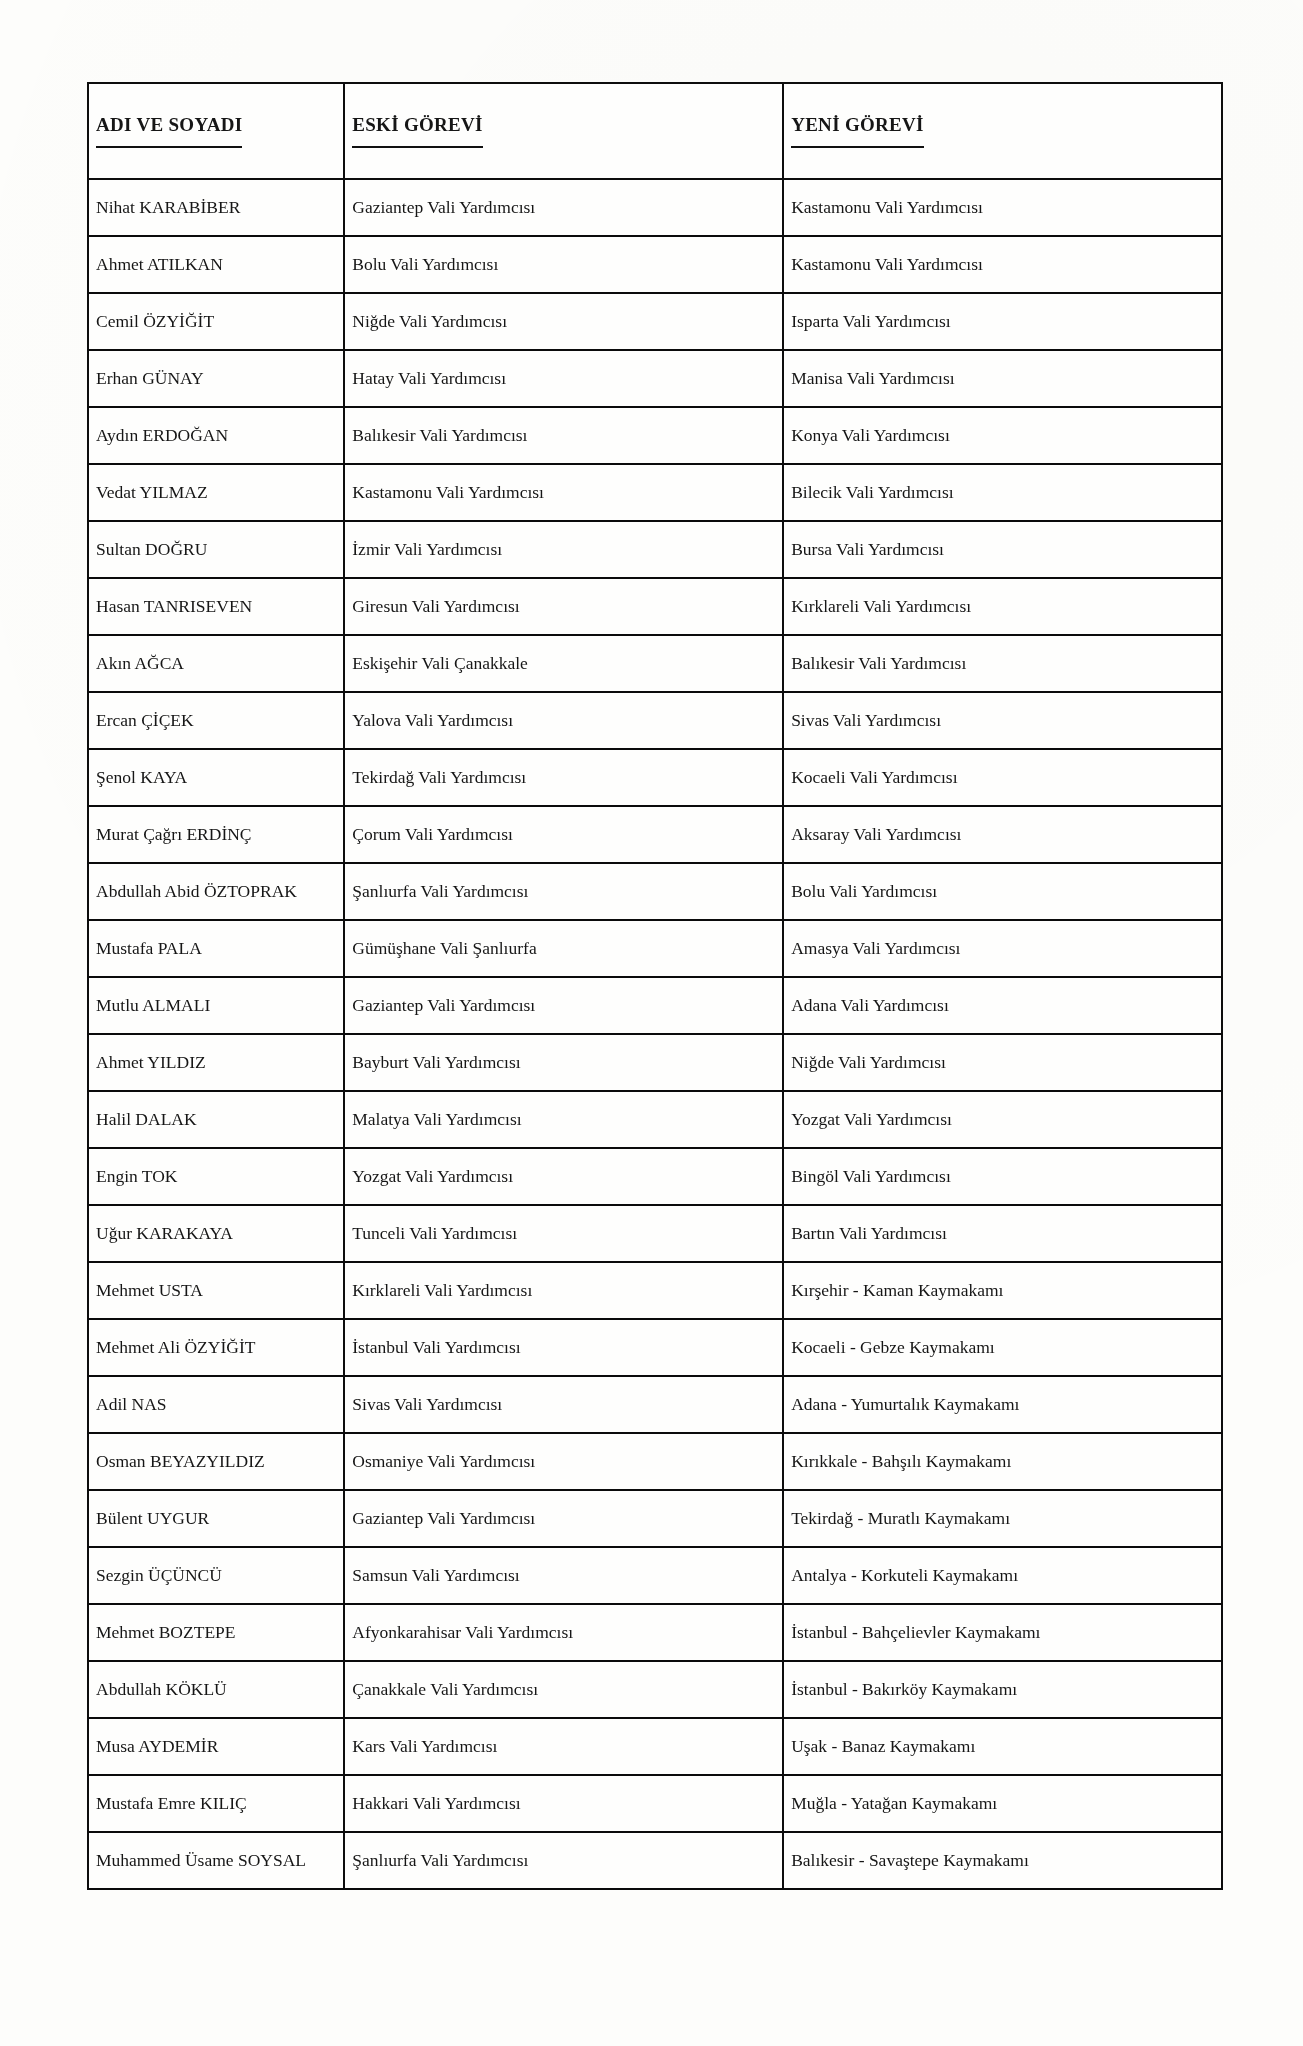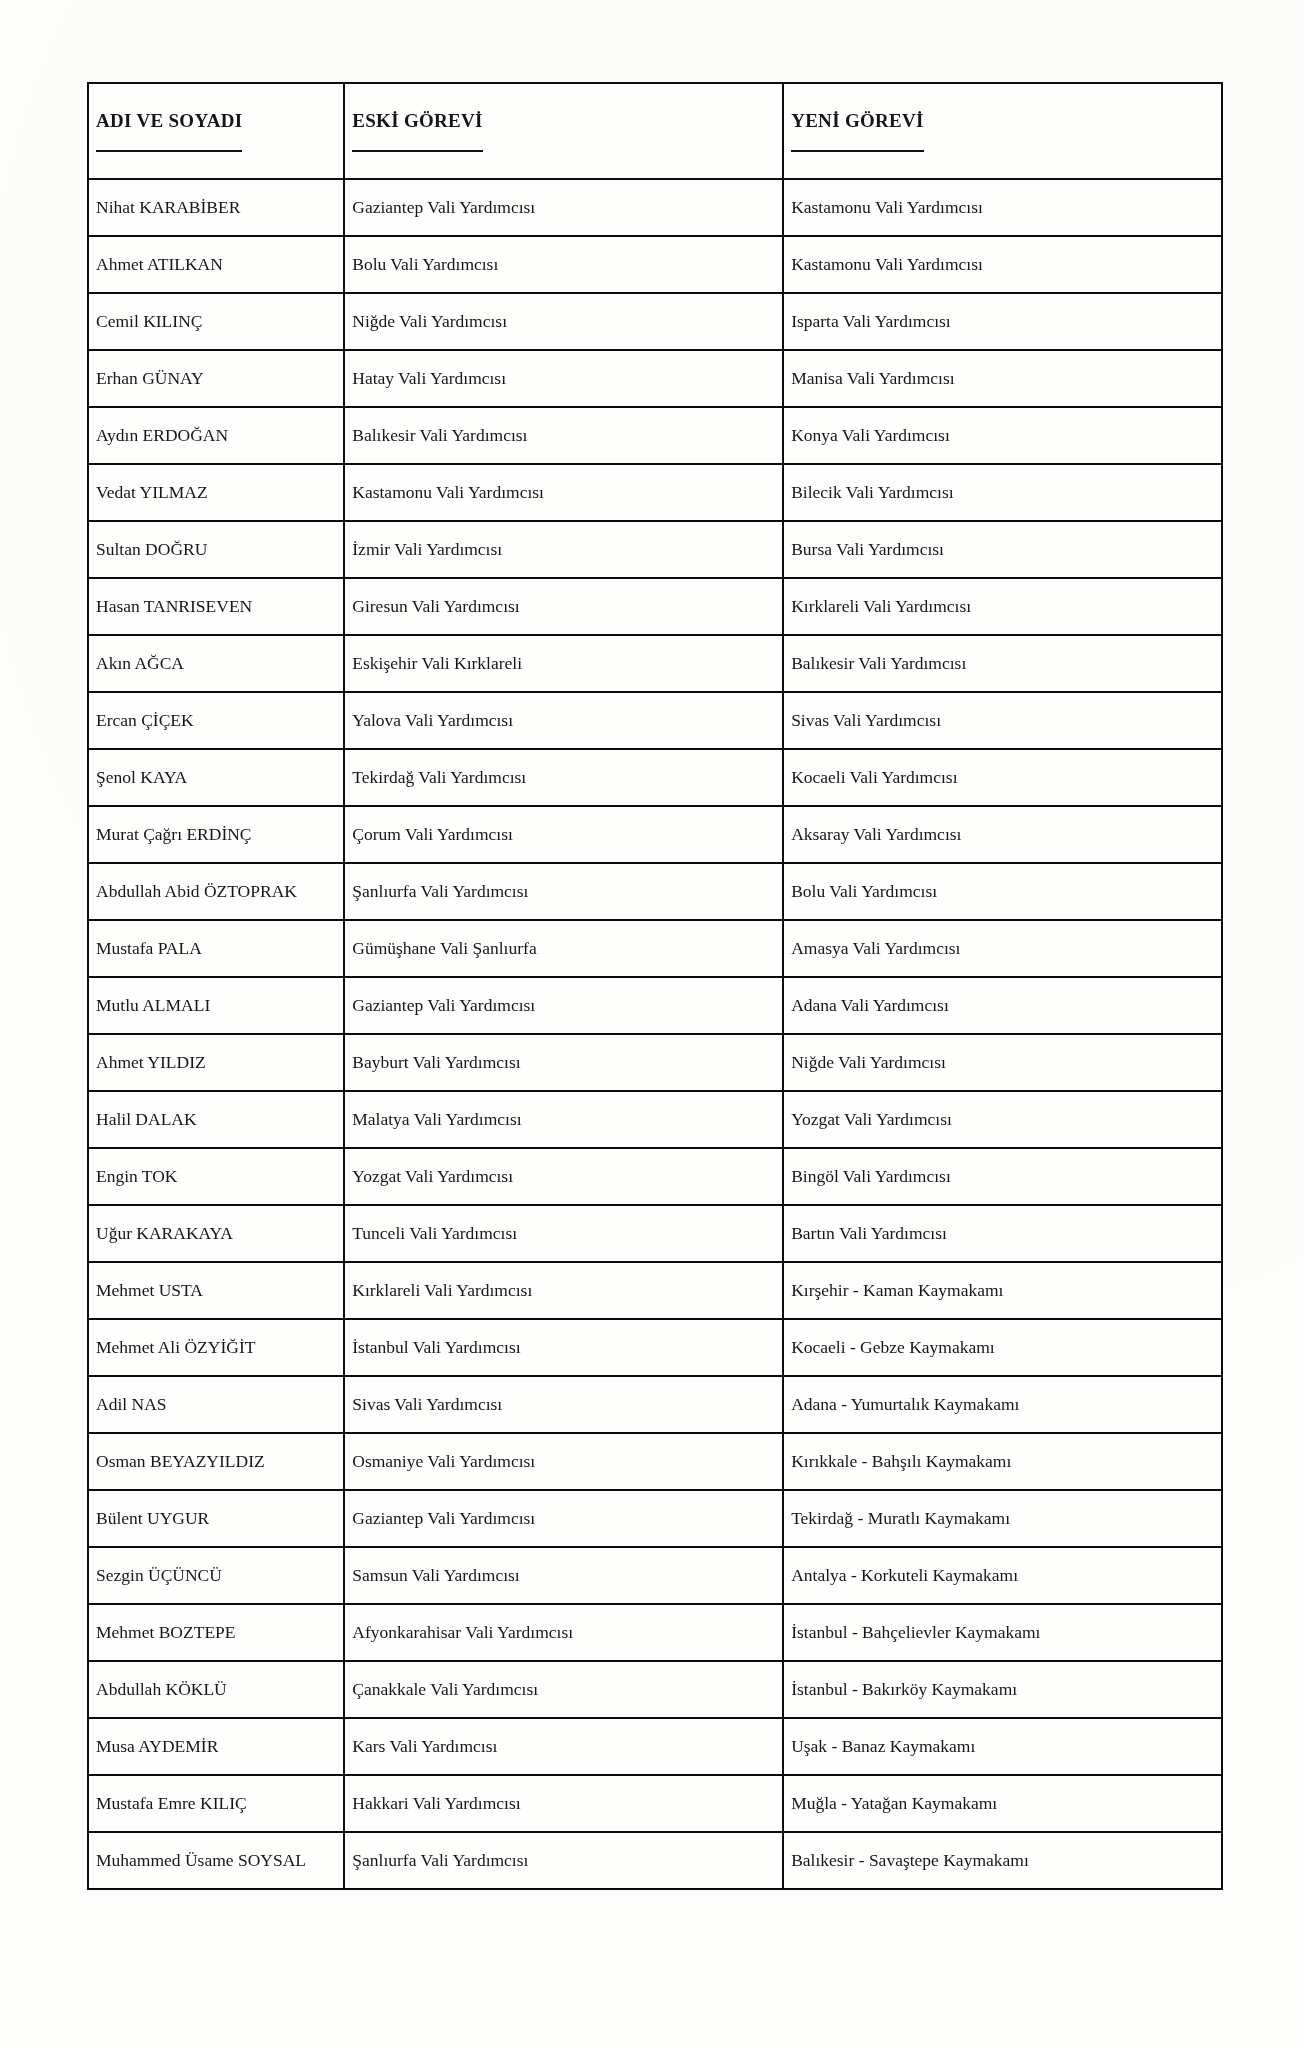--- a/index.html
+++ b/index.html
@@ -42,21 +42,21 @@
   }
   table.appointments thead th {
     height: 90px;
     text-align: left;
     font-size: 19px;
     font-weight: bold;
     letter-spacing: 0.3px;
   }
   table.appointments thead th .hdr-underline {
     border-bottom: 2px solid #111;
-    padding-bottom: 18px;
+    padding-bottom: 10px;
     display: inline-block;
   }
   table.appointments tbody td {
     height: 51px; 
     font-size: 17.5px;
   }
   
   table.appointments tbody tr td {
     border-top-color: #101010;
     border-bottom-color: #0b0b0b;
@@ -90,21 +90,21 @@
       <td>Nihat KARABİBER</td>
       <td>Gaziantep Vali Yardımcısı</td>
       <td>Kastamonu Vali Yardımcısı</td>
     </tr>
         <tr>
       <td>Ahmet ATILKAN</td>
       <td>Bolu Vali Yardımcısı</td>
       <td>Kastamonu Vali Yardımcısı</td>
     </tr>
         <tr>
-      <td>Cemil KILINÇ</td>
+      <td>Cemil ÖZYİĞİT</td>
       <td>Niğde Vali Yardımcısı</td>
       <td>Isparta Vali Yardımcısı</td>
     </tr>
         <tr>
       <td>Erhan GÜNAY</td>
       <td>Hatay Vali Yardımcısı</td>
       <td>Manisa Vali Yardımcısı</td>
     </tr>
         <tr>
       <td>Aydın ERDOĞAN</td>
@@ -121,21 +121,21 @@
       <td>İzmir Vali Yardımcısı</td>
       <td>Bursa Vali Yardımcısı</td>
     </tr>
         <tr>
       <td>Hasan TANRISEVEN</td>
       <td>Giresun Vali Yardımcısı</td>
       <td>Kırklareli Vali Yardımcısı</td>
     </tr>
         <tr>
       <td>Akın AĞCA</td>
-      <td>Eskişehir Vali Kırklareli</td>
+      <td>Eskişehir Vali Çanakkale</td>
       <td>Balıkesir Vali Yardımcısı</td>
     </tr>
         <tr>
       <td>Ercan ÇİÇEK</td>
       <td>Yalova Vali Yardımcısı</td>
       <td>Sivas Vali Yardımcısı</td>
     </tr>
         <tr>
       <td>Şenol KAYA</td>
       <td>Tekirdağ Vali Yardımcısı</td>

